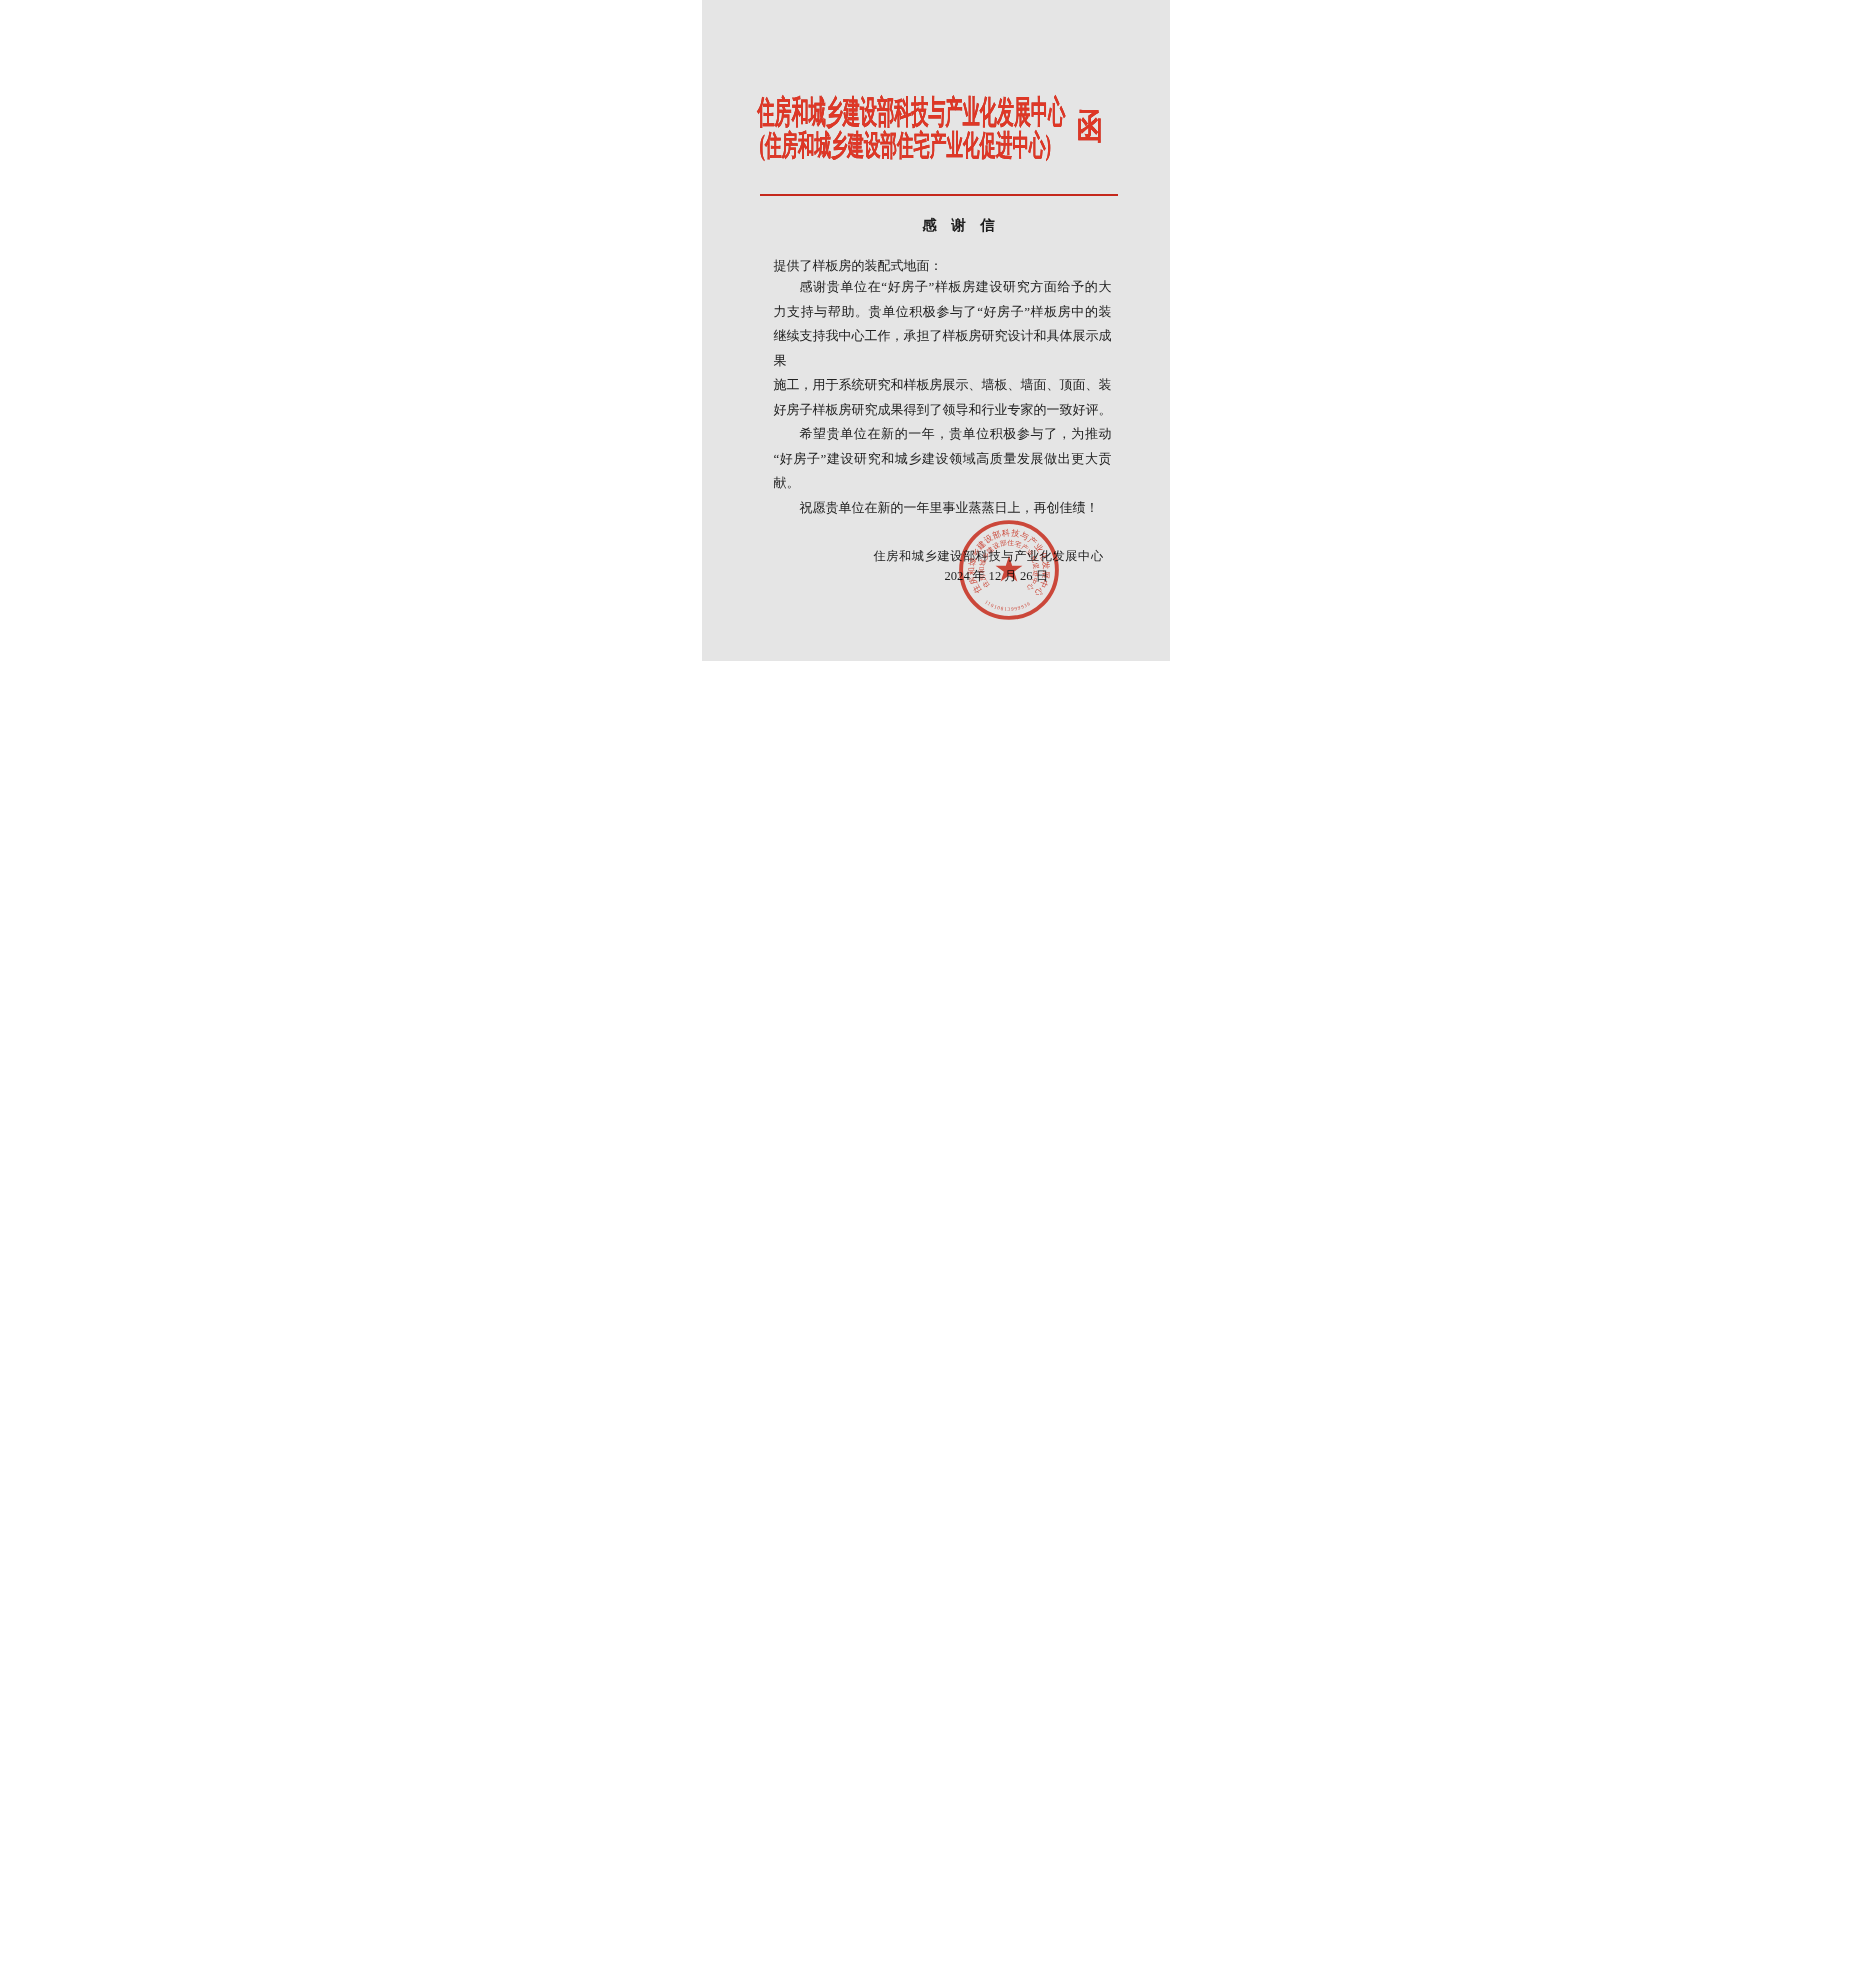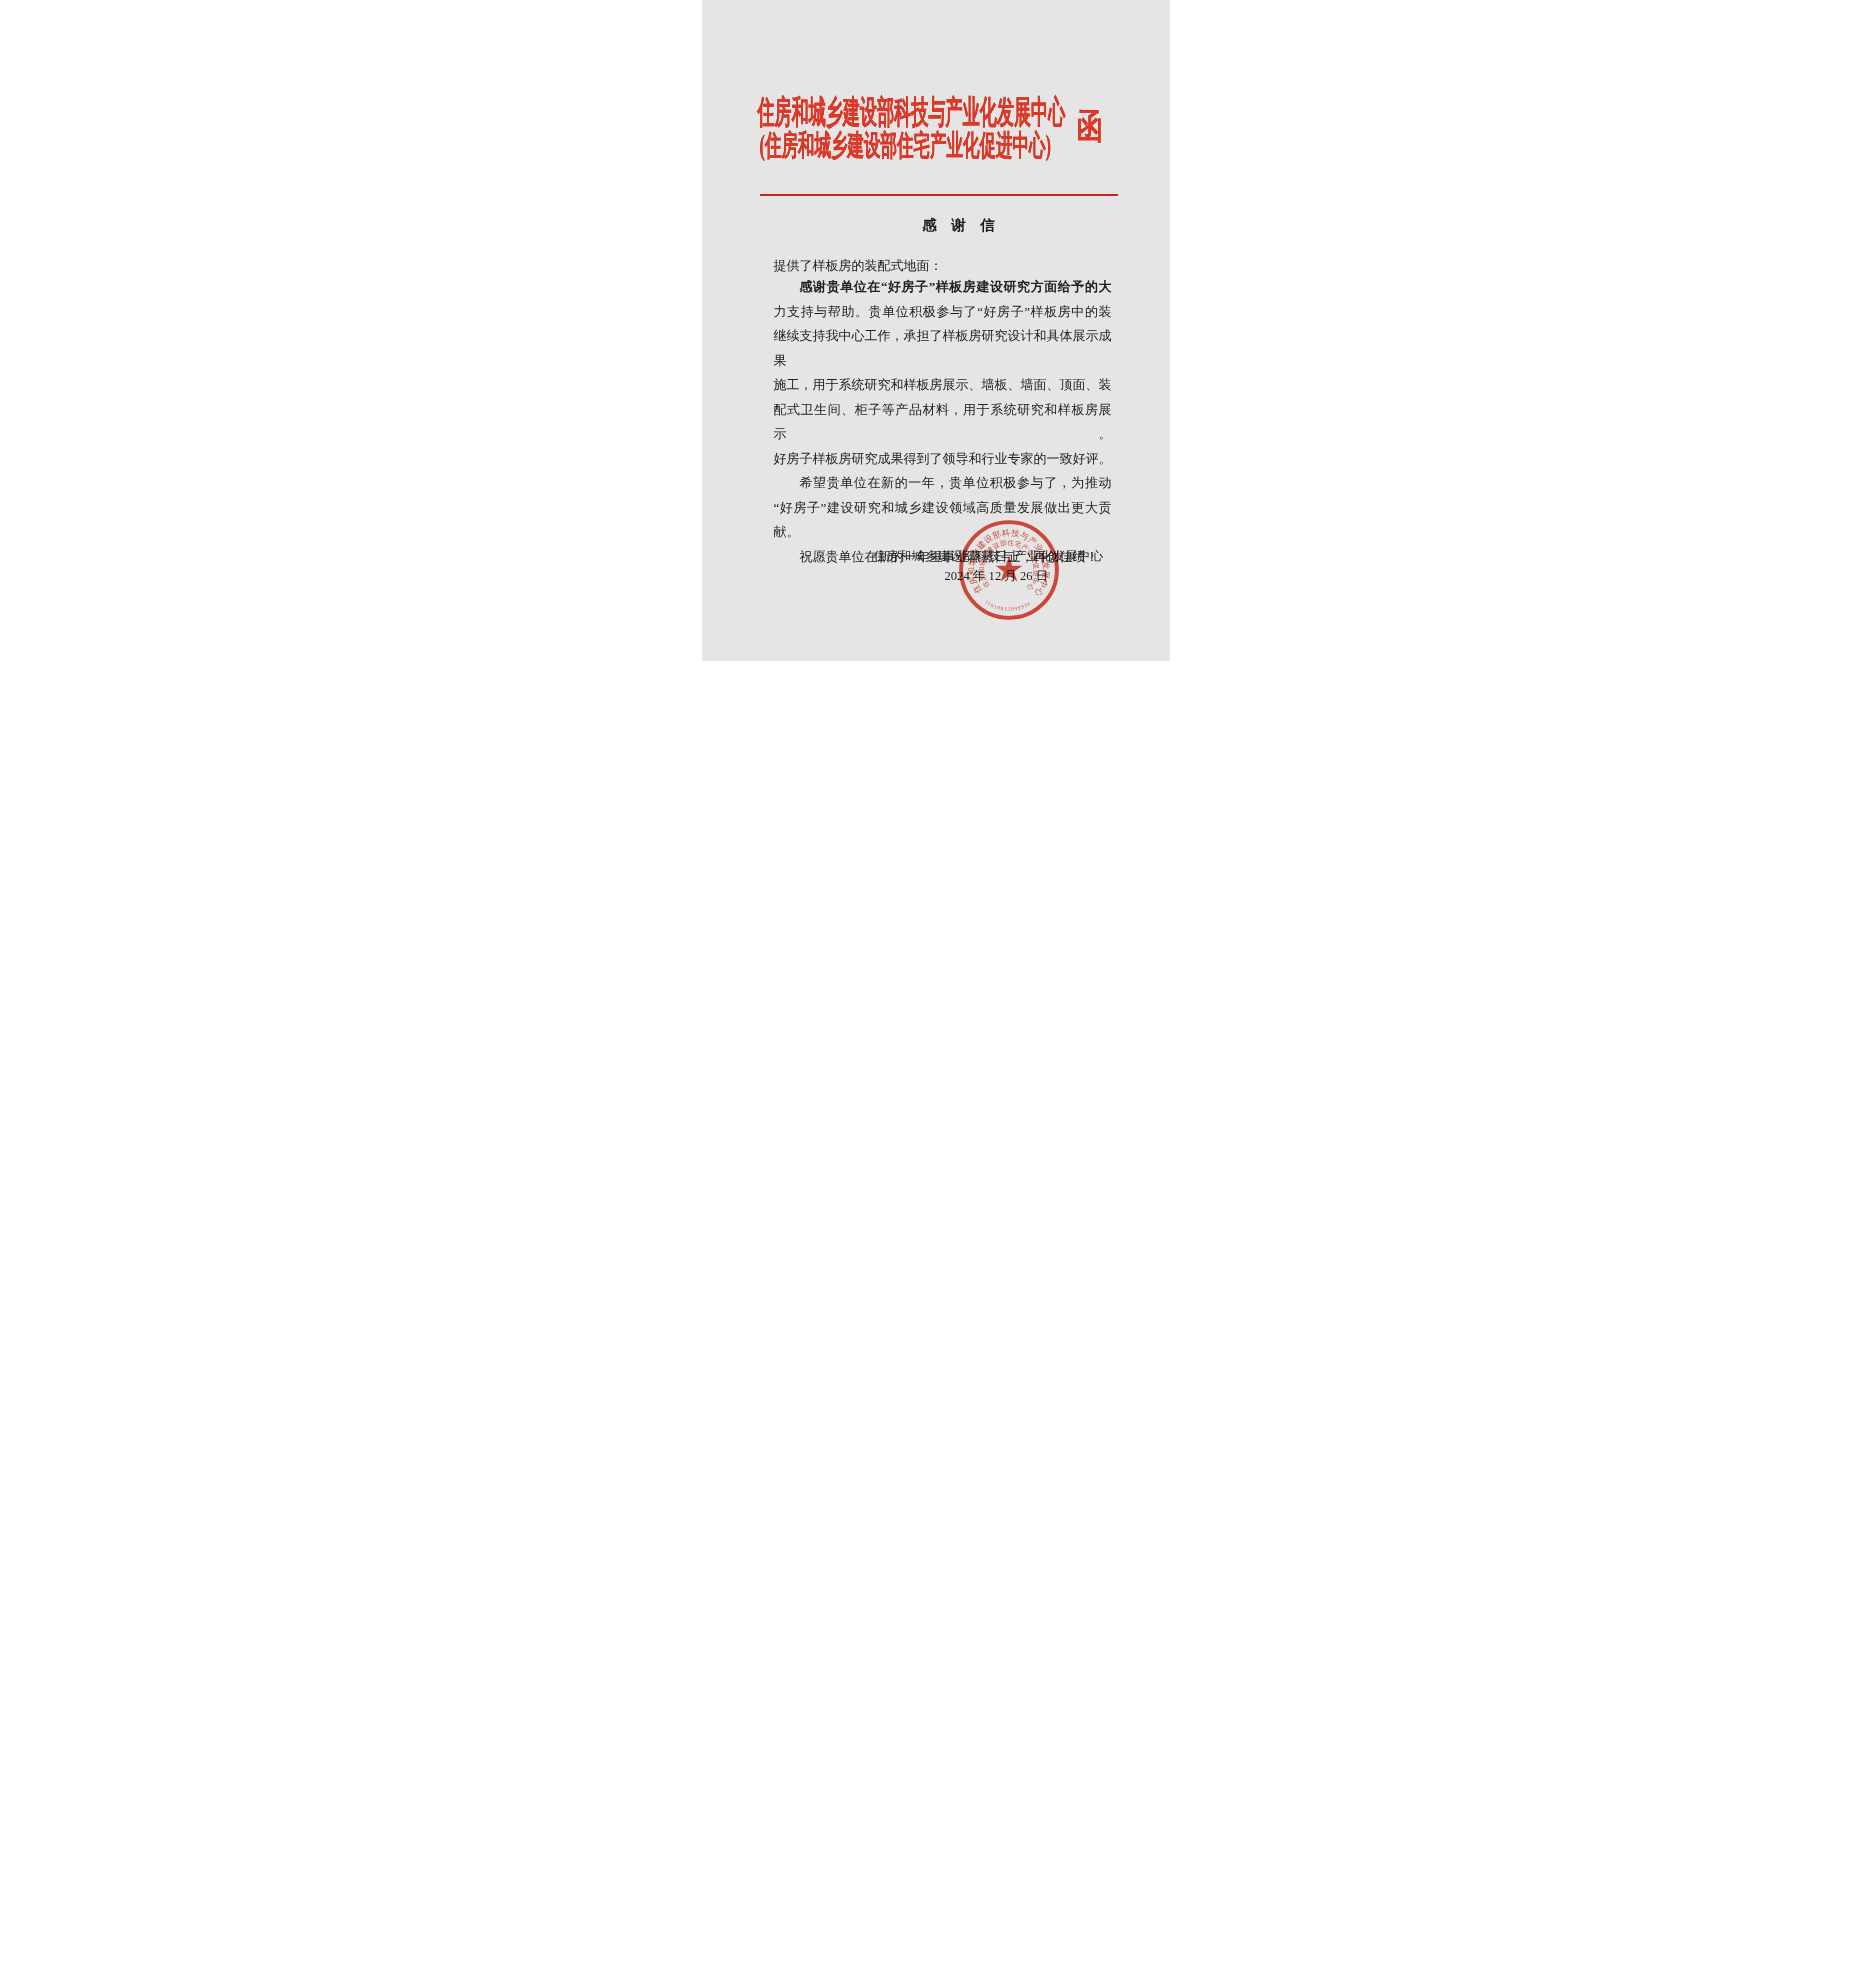--- a/index.html
+++ b/index.html
@@ -42,21 +42,21 @@
   }
   
   .body-block{
     position:absolute;left:72px;top:254px;width:338px;
     font-size:13px;color:#212121;line-height:24.5px;
     word-break:break-all;
   }
   .bl{width:100%;}
   .ind{text-indent:2em;}
   .jz{text-align:justify;text-align-last:justify;}
-  .mtfix{margin-top:-3.5px;font-weight:bold;}
+  .mtfix{margin-top:-3.5px;}
   
   .sig{
     position:absolute;left:172px;top:548px;
     font-size:12.2px;color:#1d1d1d;letter-spacing:0.6px;white-space:nowrap;
     z-index:2;
   }
   .date{
     position:absolute;left:243px;top:568px;
     font-size:12.6px;color:#1d1d1d;white-space:nowrap;
     z-index:2;
@@ -81,21 +81,20 @@
   <div class="red-rule"></div>
 
   <div class="title">感　谢　信</div>
 
   <div class="body-block">
     <div class="bl">提供了样板房的装配式地面：</div>
     <div class="bl ind jz mtfix">感谢贵单位在“好房子”样板房建设研究方面给予的大</div>
     <div class="bl jz">力支持与帮助。贵单位积极参与了“好房子”样板房中的装</div>
     <div class="bl jz">继续支持我中心工作，承担了样板房研究设计和具体展示成果</div>
     <div class="bl jz">施工，用于系统研究和样板房展示、墙板、墙面、顶面、装</div>
-    <div class="bl jz">配式卫生间、柜子等产品材料，用于系统研究和样板房展示。</div>
     <div class="bl">好房子样板房研究成果得到了领导和行业专家的一致好评。</div>
     <div class="bl ind jz">希望贵单位在新的一年，贵单位积极参与了，为推动</div>
     <div class="bl jz">“好房子”建设研究和城乡建设领域高质量发展做出更大贡</div>
     <div class="bl">献。</div>
     <div class="bl ind">祝愿贵单位在新的一年里事业蒸蒸日上，再创佳绩！</div>
   </div>
 
   <div class="sig">住房和城乡建设部科技与产业化发展中心</div>
   <div class="date">2024 年 12 月 26 日</div>
 

